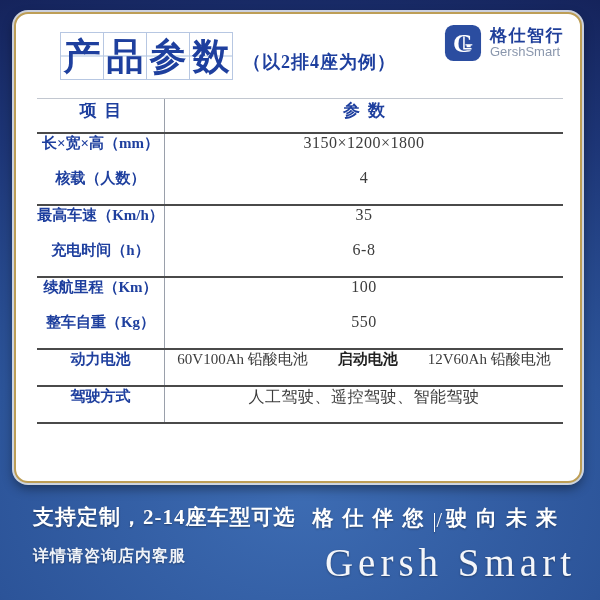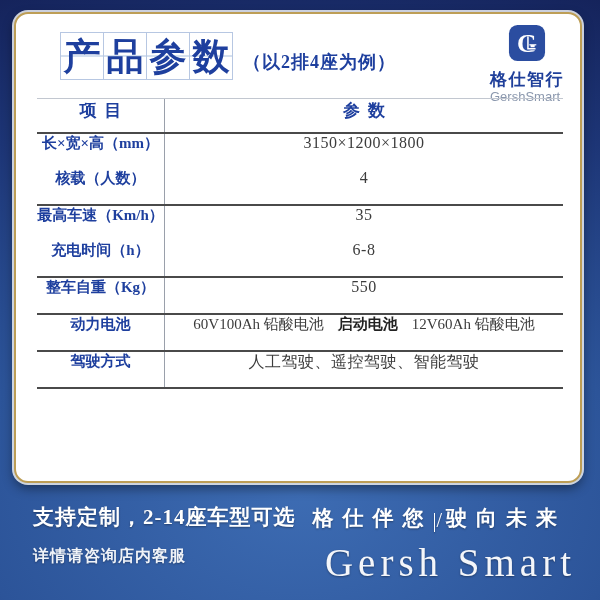--- a/index.html
+++ b/index.html
@@ -13,37 +13,37 @@
     box-sizing:border-box;}
   
   .title-row{position:absolute;left:44px;top:18px;display:flex;align-items:flex-end;}
   .title-char{width:42px;height:46px;border:1px solid #b7c7e2;margin-left:-1px;
     display:flex;align-items:center;justify-content:center;
     font-size:37px;font-weight:bold;color:#1e3f9e;line-height:1;
     background:linear-gradient(to bottom, transparent 48%, #d5e0ef 48%, #d5e0ef 52%, transparent 52%);}
   .title-char:first-child{margin-left:0;}
   .title-note{font-size:18px;font-weight:bold;color:#1e3f9e;margin-left:10px;margin-bottom:6px;letter-spacing:1px;white-space:nowrap;}
   
-  .logo{position:absolute;right:16px;top:10px;display:flex;align-items:center;gap:8px;flex-direction:column;}
+  .logo{position:absolute;right:16px;top:10px;display:flex;align-items:center;gap:8px;}
   .logo-icon{width:38px;height:38px;flex:0 0 auto;}
   .logo-text{display:flex;flex-direction:column;line-height:1.15;}
   .logo-cn{font-size:17px;font-weight:bold;color:#1f3f9a;letter-spacing:1.5px;}
   .logo-en{font-size:13px;color:#8a97ad;font-family:"Liberation Sans","DejaVu Sans",sans-serif;}
   
   .spec-table{position:absolute;left:21px;top:84px;width:526px;border-top:1px solid #c2c7d0;}
   .tr{display:flex;align-items:stretch;height:35px;}
   .tr.header{height:33px;border-bottom:2px solid #4a4a4a;}
   .tr.group-end{border-bottom:2px solid #4a4a4a;}
   .td{display:flex;align-items:flex-start;justify-content:center;}
   .td.c1{width:128px;flex:0 0 auto;border-right:1px solid #9aa0ab;box-sizing:border-box;}
   .td.c2{flex:1;}
   .th-text{font-size:17px;font-weight:bold;color:#1e3f9e;letter-spacing:8px;text-indent:8px;}
   .label-text{font-size:15px;font-weight:bold;color:#1e3f9e;white-space:nowrap;}
   .value-text{font-size:16px;color:#3c3c3c;letter-spacing:.5px;}
-  .battery-parts{display:flex;align-items:center;gap:14px;font-size:15px;color:#3c3c3c;}
+  .battery-parts{display:flex;align-items:center;gap:30px;font-size:15px;color:#3c3c3c;}
   .battery-parts .mid{font-weight:bold;color:#222222;}
   
   .footer-l1{position:absolute;left:33px;top:503px;color:#ffffff;font-size:21px;font-weight:bold;
     letter-spacing:1px;text-shadow:0 1px 2px rgba(0,0,0,.35);white-space:nowrap;}
   .footer-l2{position:absolute;left:33px;top:546px;color:#f0f3f8;font-size:16px;font-weight:bold;
     letter-spacing:1px;text-shadow:0 1px 2px rgba(0,0,0,.3);white-space:nowrap;}
   .slogan{position:absolute;right:34px;top:504px;color:#ffffff;font-size:21px;font-weight:bold;
     letter-spacing:9px;text-shadow:0 1px 2px rgba(0,0,0,.35);white-space:nowrap;display:flex;align-items:flex-end;}
   .slogan .divider{letter-spacing:0;font-weight:normal;font-size:20px;margin:0 4px 0 0;}
   .brand-en{position:absolute;right:24px;top:540px;color:#f4f6fa;font-size:39px;
@@ -117,20 +117,28 @@
       </div>
       <div class="tr group-end">
         <div class="td c1">
             <span class="label-text">充电时间（h）</span>
           </div>
         <div class="td c2">
             <span class="value-text">6-8</span>
           </div>
       </div>
 
+      <div class="tr">
+        <div class="td c1">
+            <span class="label-text">续航里程（Km）</span>
+          </div>
+        <div class="td c2">
+            <span class="value-text">100</span>
+          </div>
+      </div>
       <div class="tr group-end">
         <div class="td c1">
             <span class="label-text">整车自重（Kg）</span>
           </div>
         <div class="td c2">
             <span class="value-text">550</span>
           </div>
       </div>
 
       <div class="tr group-end">

